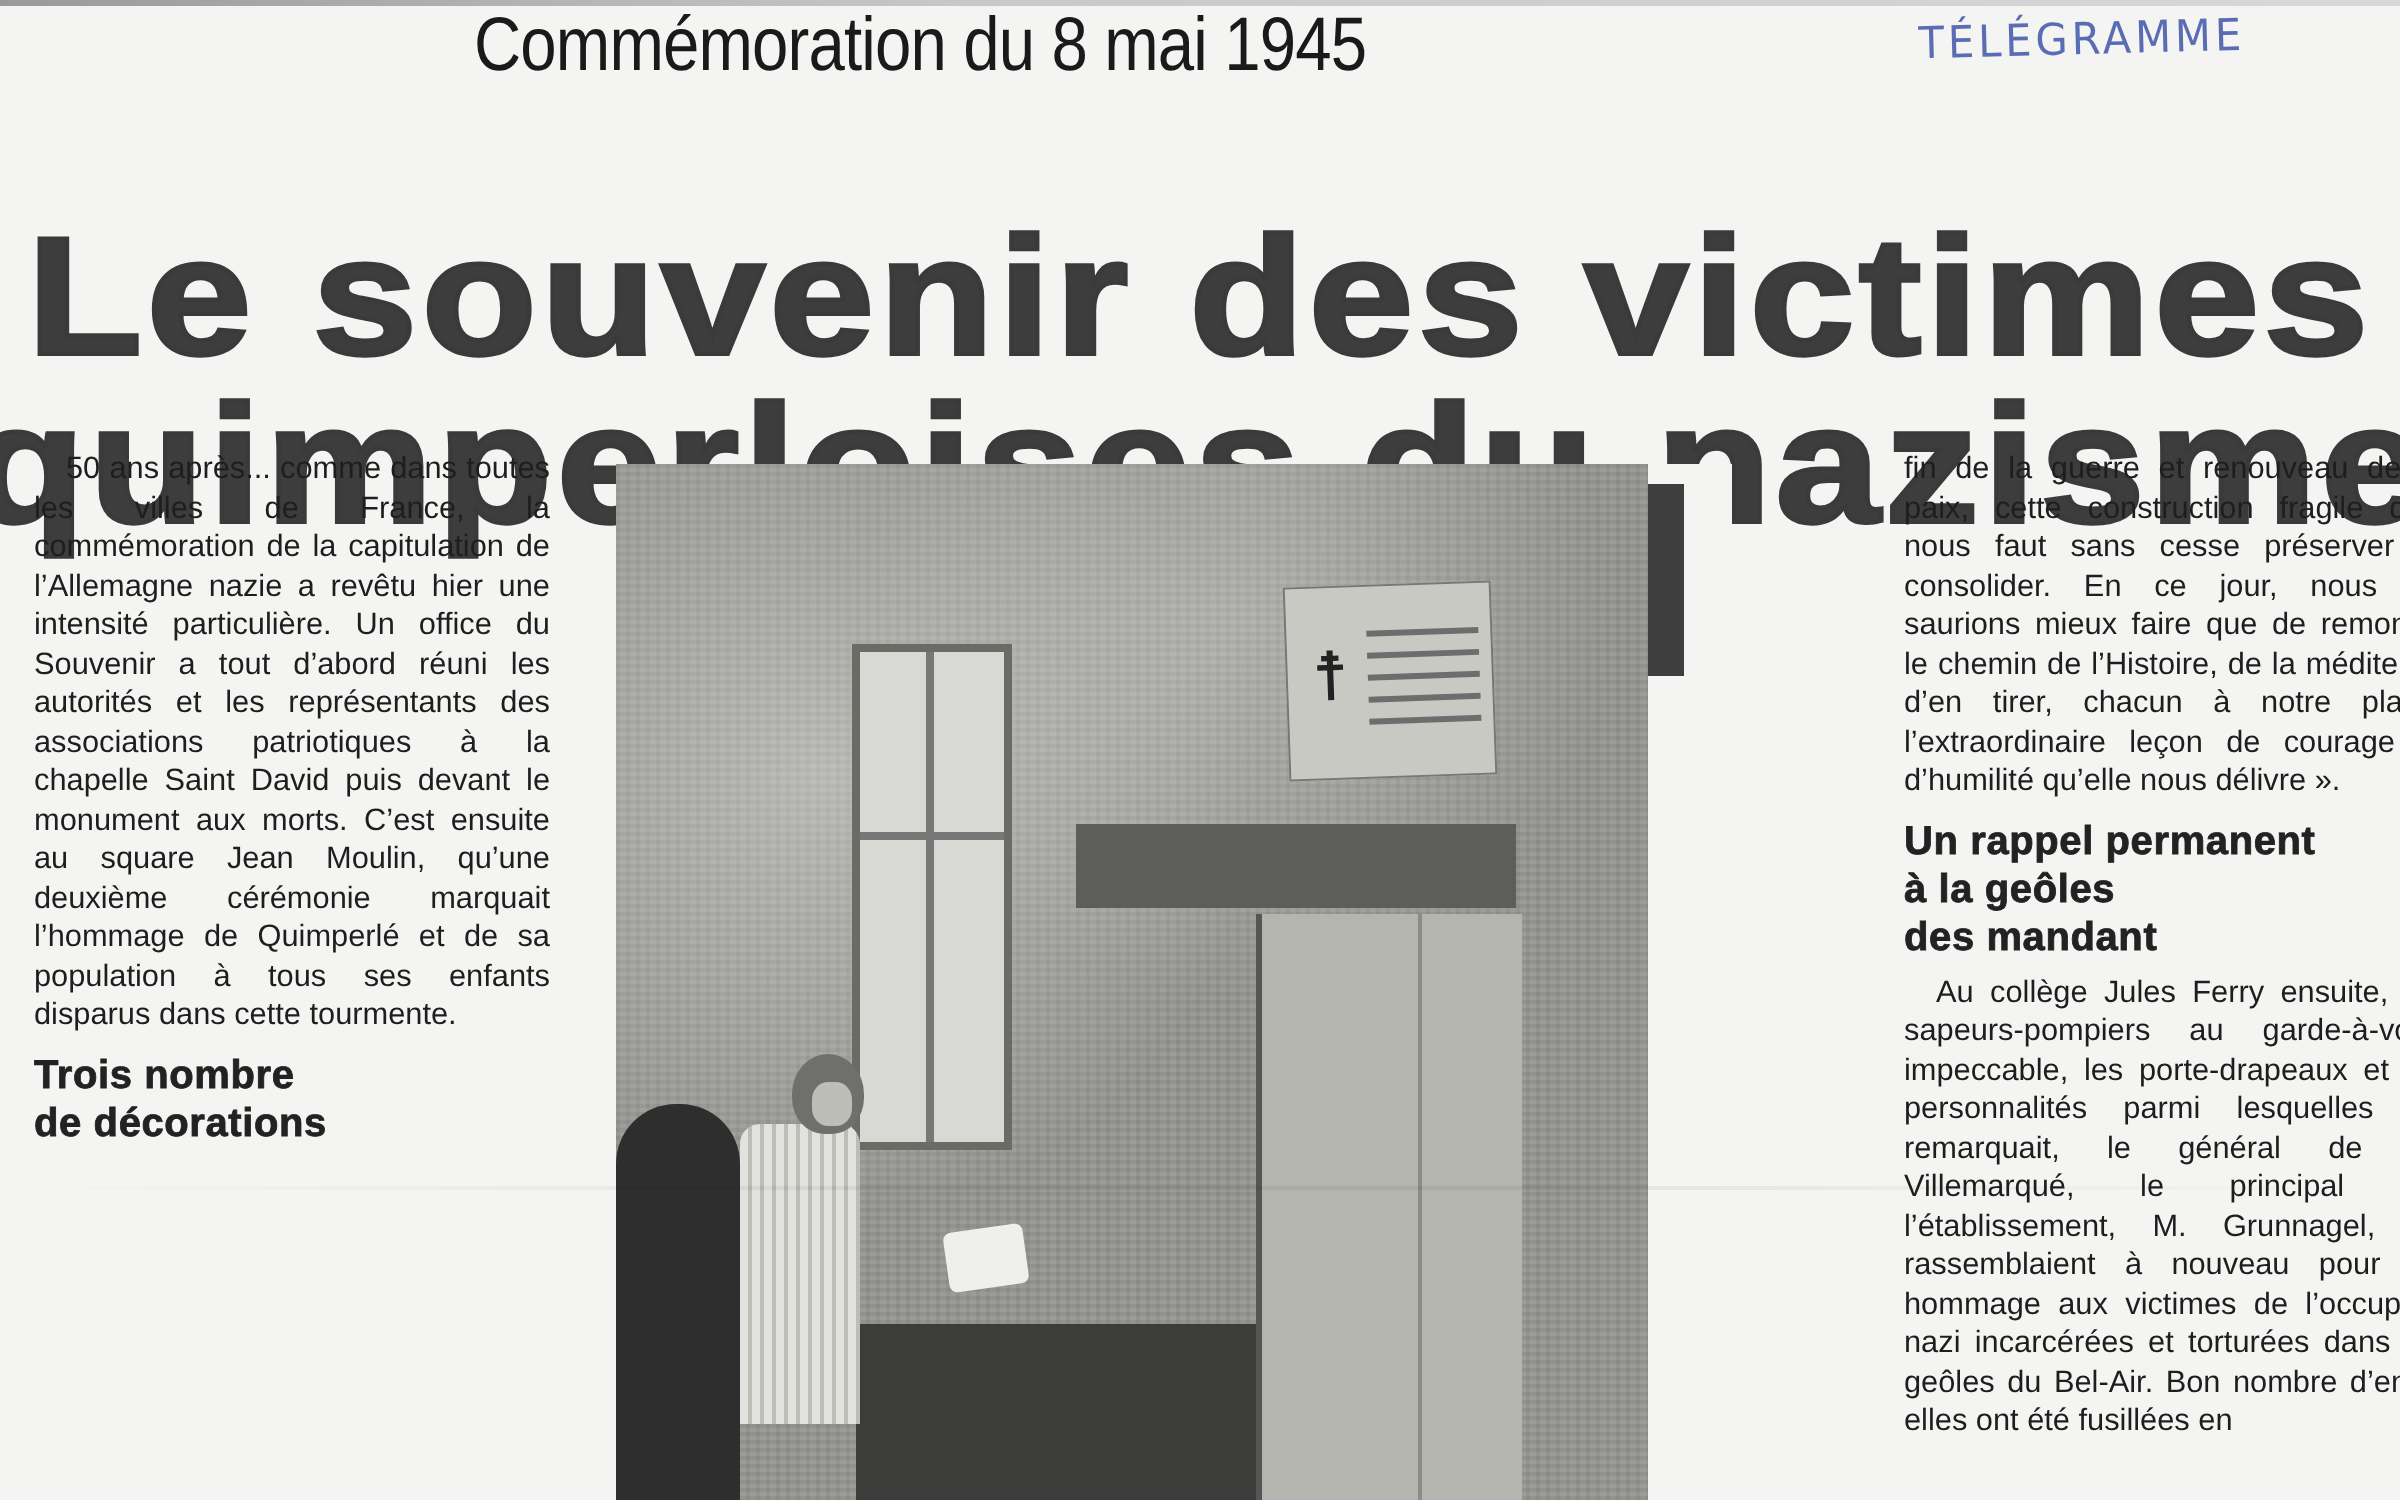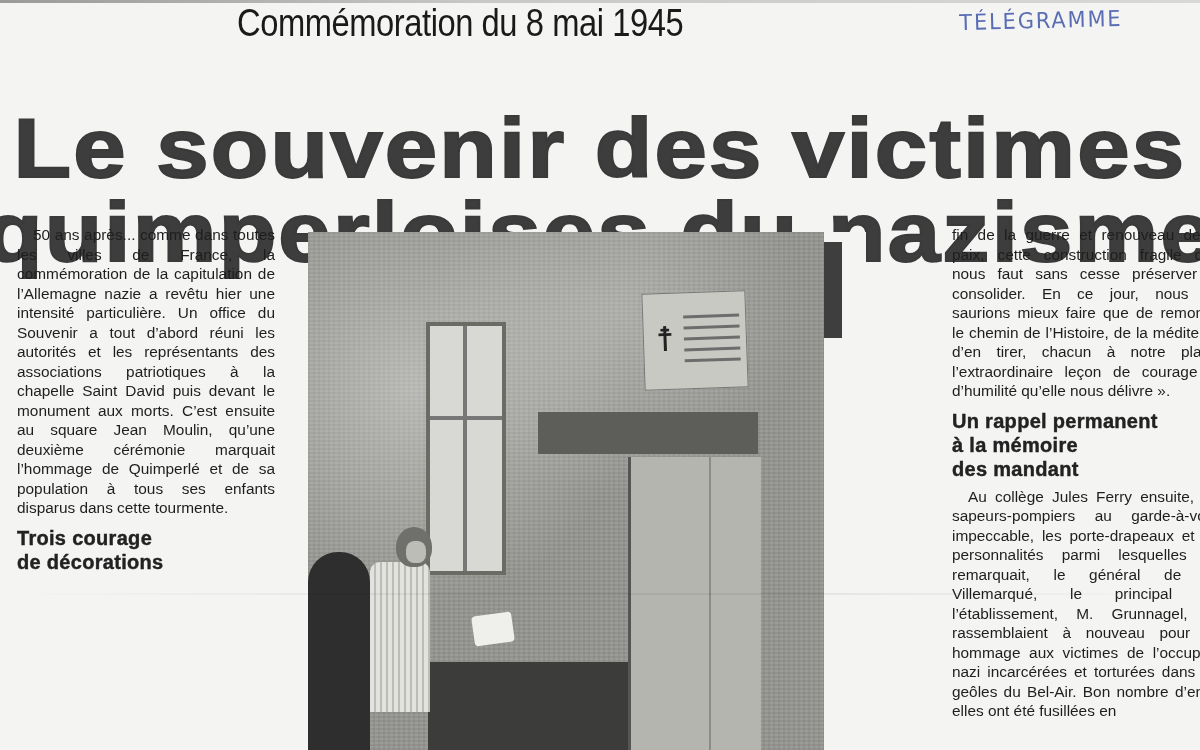--- a/index.html
+++ b/index.html
@@ -281,21 +281,21 @@
 <div class="annotation">TÉLÉGRAMME</div>
 
 <h1 class="headline">
   <span class="line">Le souvenir des victimes</span>
   <span class="line">quimperloises du nazisme</span>
 </h1>
 
 <div class="col col-left">
   <p>50 ans après... comme dans toutes les villes de France, la commémoration de la capitula­tion de l’Allemagne nazie a re­vêtu hier une intensité particu­lière. Un office du Souvenir a tout d’abord réuni les autorités et les représentants des associa­tions patriotiques à la chapelle Saint David puis devant le monu­ment aux morts. C’est ensuite au square Jean Moulin, qu’une deuxième cérémonie marquait l’hommage de Quimperlé et de sa population à tous ses enfants disparus dans cette tourmente.</p>
   <div class="subhead">
-    <span>Trois courage</span><br>
+    <span>Trois nombre</span><br>
     <span>de décorations</span>
   </div>
 </div>
 
 <div class="photo">
   <div class="photo-wall"></div>
   <div class="photo-window"></div>
   <div class="photo-plaque">
     <span class="plaque-cross">☨</span>
     <div class="plaque-lines">
@@ -314,19 +314,19 @@
   <div class="photo-person-head"></div>
   <div class="photo-paper"></div>
   <div class="photo-stripe"></div>
   <div class="photo-bar"></div>
 </div>
 
 <div class="col col-right">
   <p class="noindent">fin de la guerre et renouveau de la paix, cette construction fragile qu’il nous faut sans cesse pré­server et consolider. En ce jour, nous ne saurions mieux faire que de remonter le chemin de l’His­toire, de la méditer et d’en tirer, chacun à notre place, l’extraordi­naire leçon de courage et d’hu­milité qu’elle nous délivre ».</p>
   <div class="subhead">
     <span>Un rappel permanent</span><br>
-    <span>à la mémoire</span><br>
+    <span>à la geôles</span><br>
     <span>des mandant</span>
   </div>
   <p>Au collège Jules Ferry ensuite, les sapeurs-pompiers au garde-à-vous impeccable, les porte-drapeaux et les personnalités parmi lesquelles on remarquait, le général de La Villemarqué, le principal de l’établissement, M. Grunnagel, se rassemblaient à nouveau pour un hommage aux victimes de l’occupant nazi in­carcérées et torturées dans les geôles du Bel-Air. Bon nombre d’entre elles ont été fusillées en</p>
 </div>
 
 <div class="fold-line"></div>
 
 </body></html>

